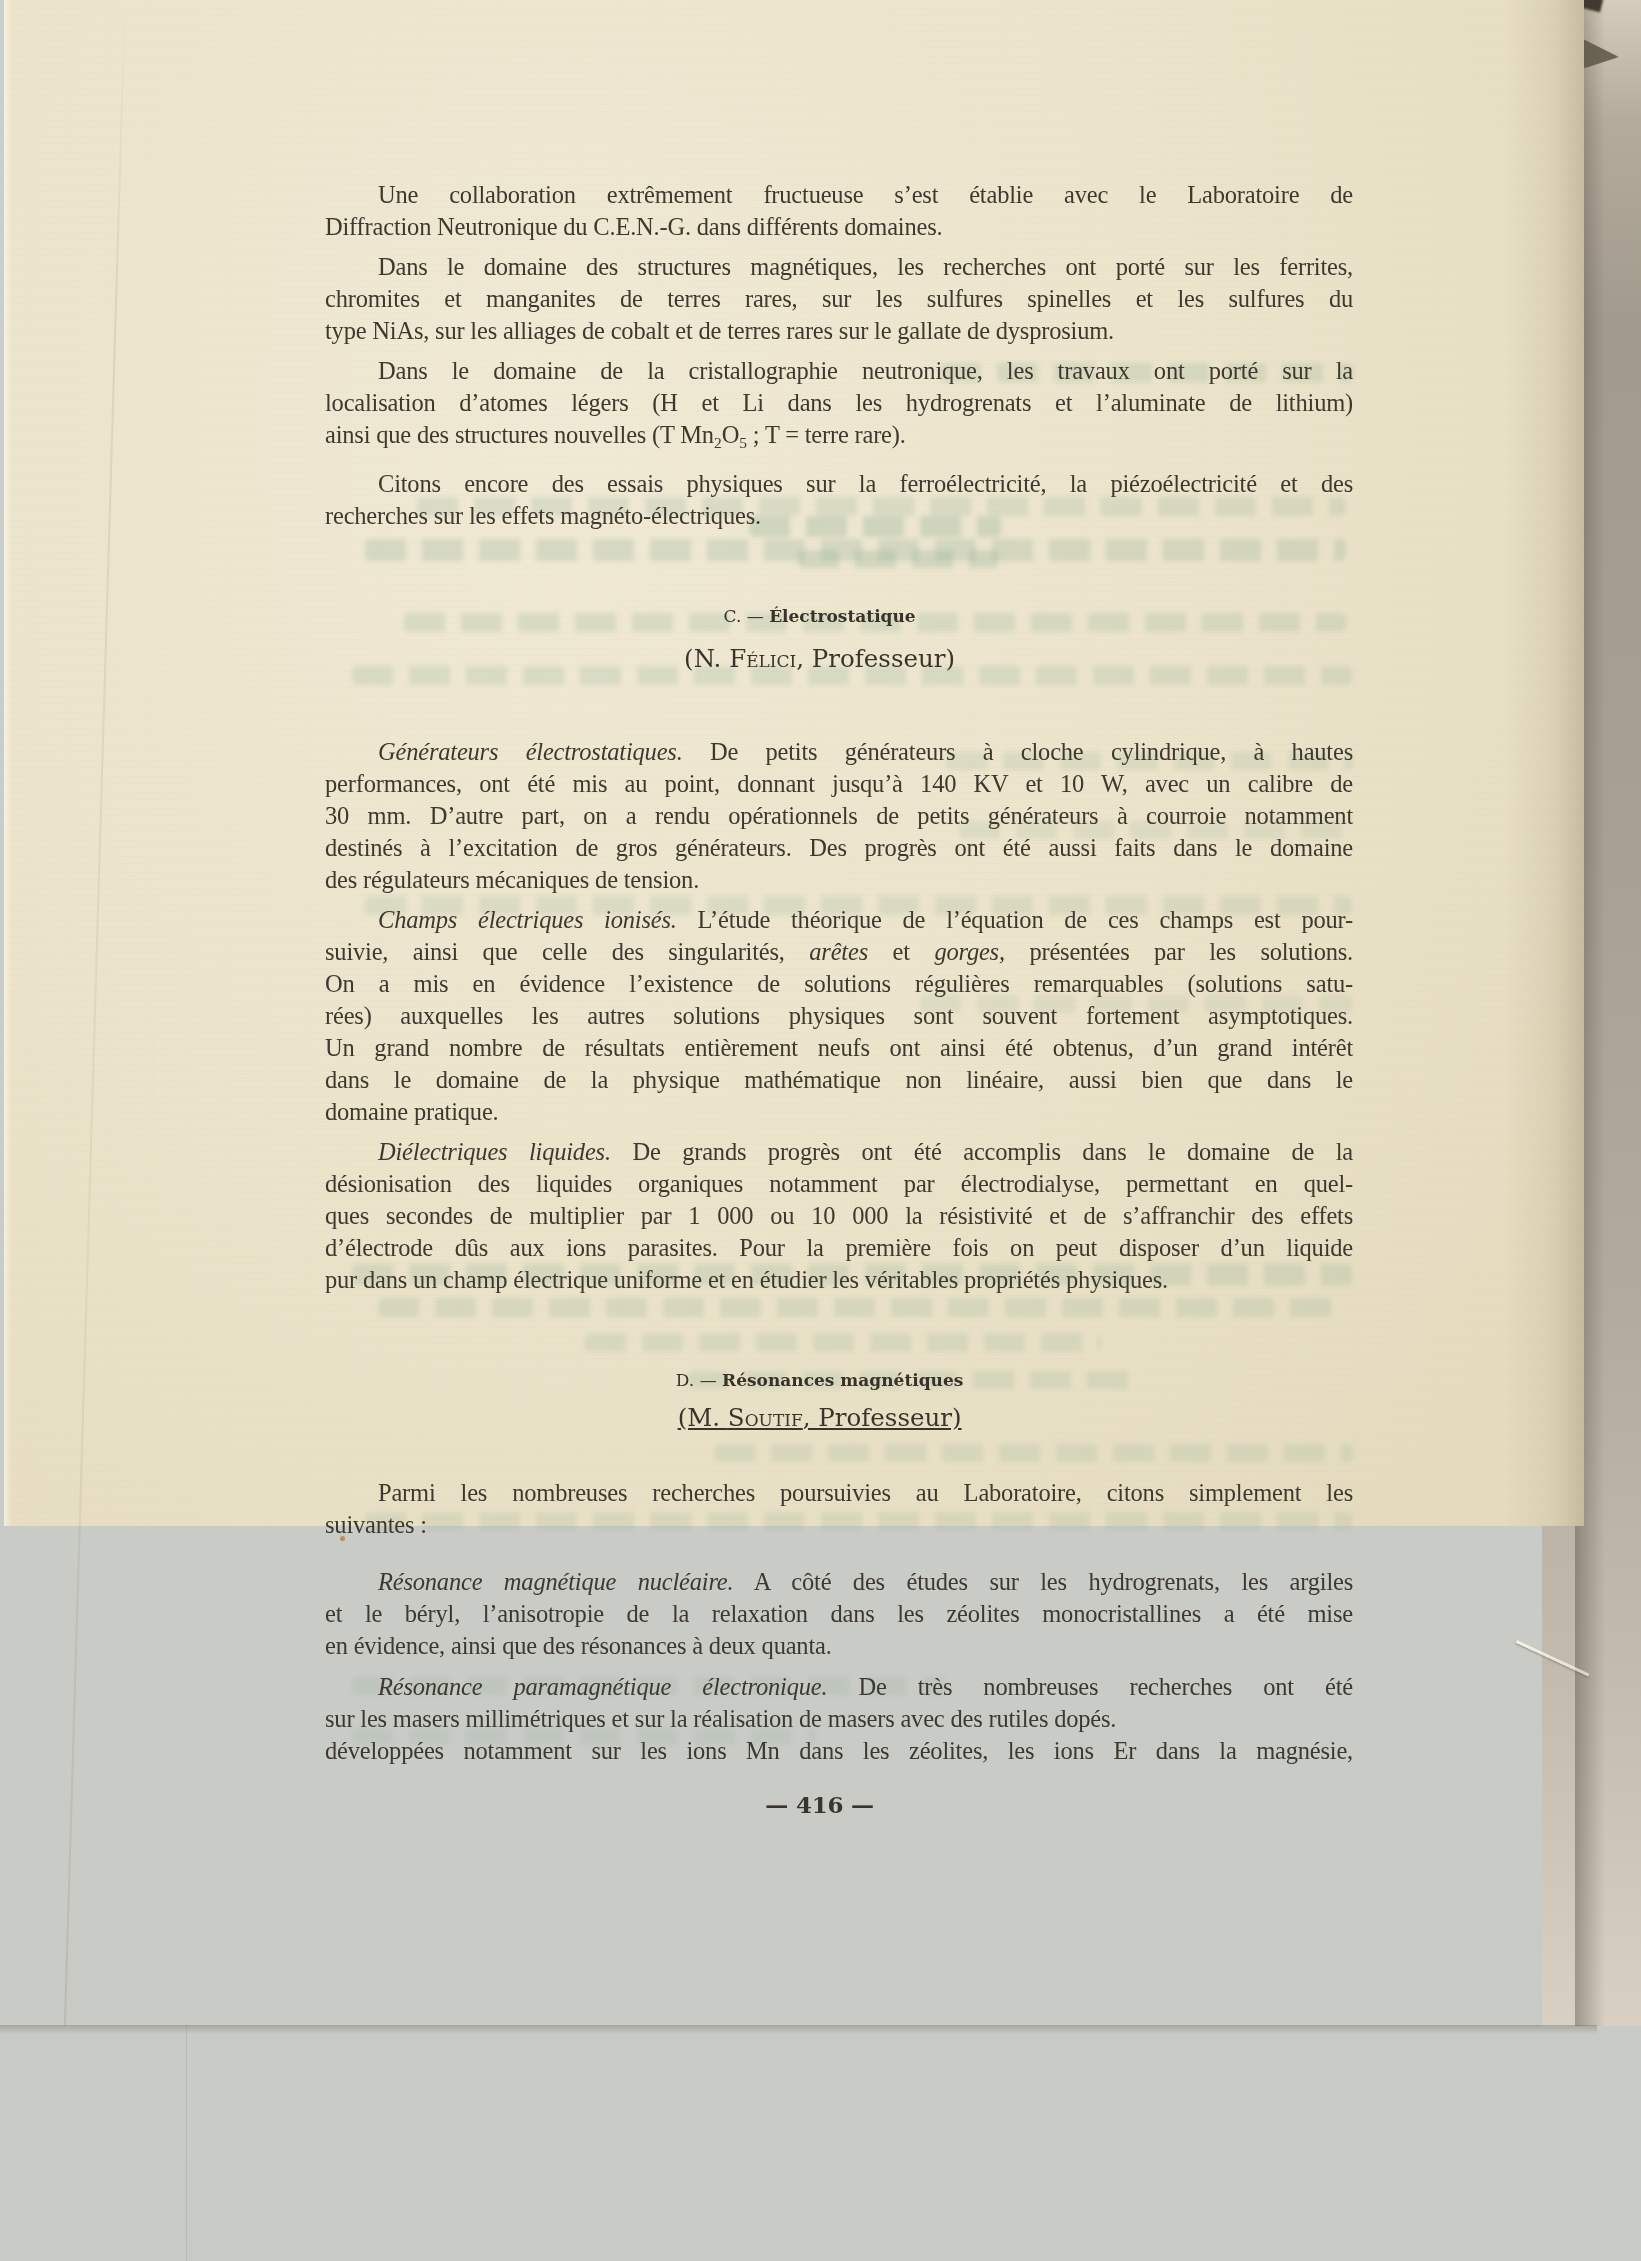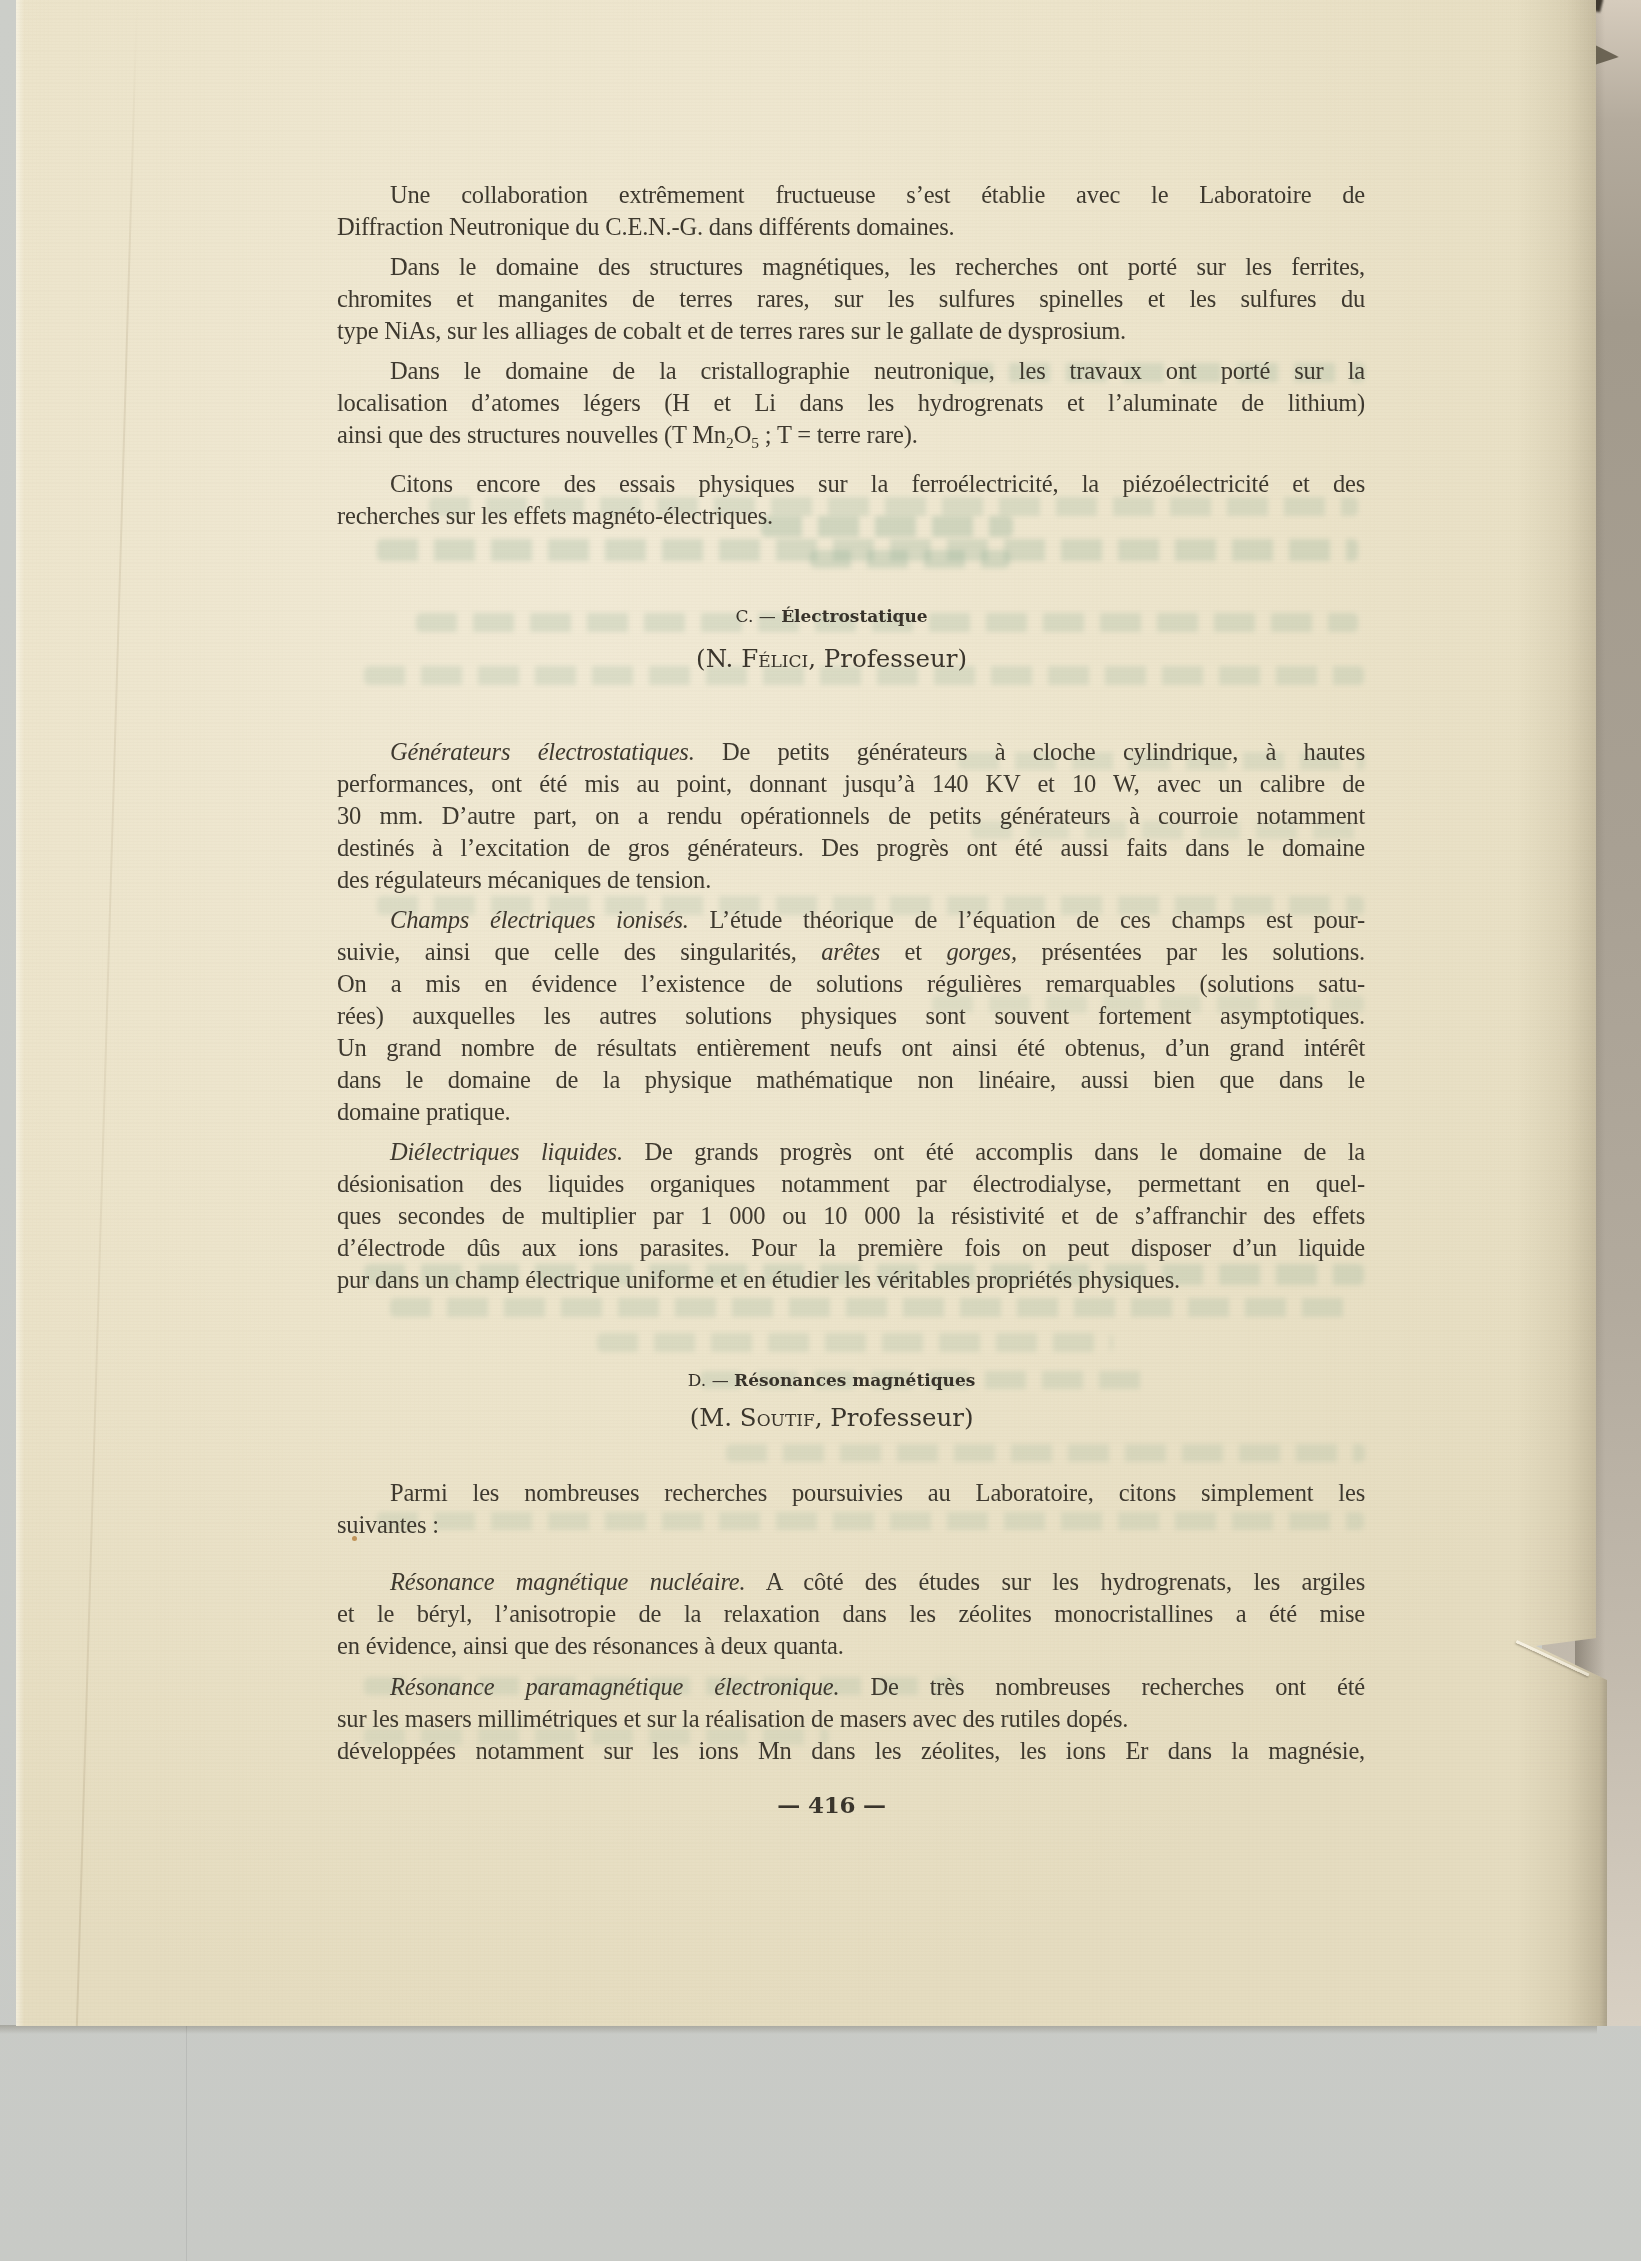--- a/index.html
+++ b/index.html
@@ -22,21 +22,21 @@
   #edge-mark-1{left:1581px;top:-3.9px;width:20.7px;height:14px;background:#3f392f;
     transform:rotate(14deg);filter:blur(1px);}
   #edge-mark-2{left:1576px;top:26px;width:43px;height:43px;background:#5c5545;
     clip-path:polygon(0 22%,100% 72%,14% 100%);filter:blur(1.6px);opacity:.85;}
   #page-bottom-shadow{
     position:absolute;left:0;top:2025px;width:1597px;height:9px;
     background:linear-gradient(180deg,rgba(88,82,64,.30),rgba(88,82,64,0));
   }
   
   #page{
-    position:absolute;left:16px;top:0;width:1591px;height:2026px;
+    position:absolute;left:4px;top:0;width:1591px;height:1526px;
     clip-path:polygon(0 0,1580px 0,1580px 1638px,1520px 1646px,1591px 1680px,1591px 2026px,0 2026px);
     background:radial-gradient(ellipse 1226px 1484px at 35% 28%,#f1ead6 0%,#ece4cb 55%,#e5dcc0 100%);
   }
   #page::before{content:"";position:absolute;left:0;top:0;bottom:0;width:7.7px;
     background:linear-gradient(90deg,rgba(255,253,244,.55),rgba(255,253,244,0));}
   #page::after{content:"";position:absolute;right:0;top:0;bottom:0;width:90px;
     background:linear-gradient(90deg,rgba(0,0,0,0) 0%,rgba(112,97,66,.10) 55%,
       rgba(96,82,56,.26) 92%,rgba(70,60,45,.36) 100%);}
   #texture{position:absolute;inset:0;opacity:.5;
     background:
@@ -157,21 +157,21 @@
       <div class="blk body" style="margin-top: 8.4px;">
         <div class="ln first"><span class="seg-i">Diélectriques liquides.</span><span> De grands progrès ont été accomplis dans le domaine de la</span></div>
         <div class="ln"><span>désionisation des liquides organiques notamment par électrodialyse, permettant en quel-</span></div>
         <div class="ln"><span>ques secondes de multiplier par 1 000 ou 10 000 la résistivité et de s’affranchir des effets</span></div>
         <div class="ln"><span>d’électrode dûs aux ions parasites. Pour la première fois on peut disposer d’un liquide</span></div>
         <div class="ln last"><span>pur dans un champ électrique uniforme et en étudier les véritables propriétés physiques.</span></div>
       </div>
       <div class="blk heading center" style="margin-top: 65px;">
         <div class="ln first last"><span>D. — </span><span class="seg-b">Résonances magnétiques</span></div>
       </div>
-      <div class="blk subheading center" style="margin-top: 1.3px;">
+      <div class="blk subheading center" style="margin-top: 1.3px; text-decoration: underline;">
         <div class="ln first last"><span>(M. </span><span class="seg-sc">Soutif</span><span>, Professeur)</span></div>
       </div>
       <div class="blk body" style="margin-top: 42px;">
         <div class="ln first"><span>Parmi les nombreuses recherches poursuivies au Laboratoire, citons simplement les</span></div>
         <div class="ln last"><span>suivantes :</span></div>
       </div>
       <div class="blk body" style="margin-top: 25px;">
         <div class="ln first"><span class="seg-i">Résonance magnétique nucléaire.</span><span> A côté des études sur les hydrogrenats, les argiles</span></div>
         <div class="ln"><span>et le béryl, l’anisotropie de la relaxation dans les zéolites monocristallines a été mise</span></div>
         <div class="ln last"><span>en évidence, ainsi que des résonances à deux quanta.</span></div>

